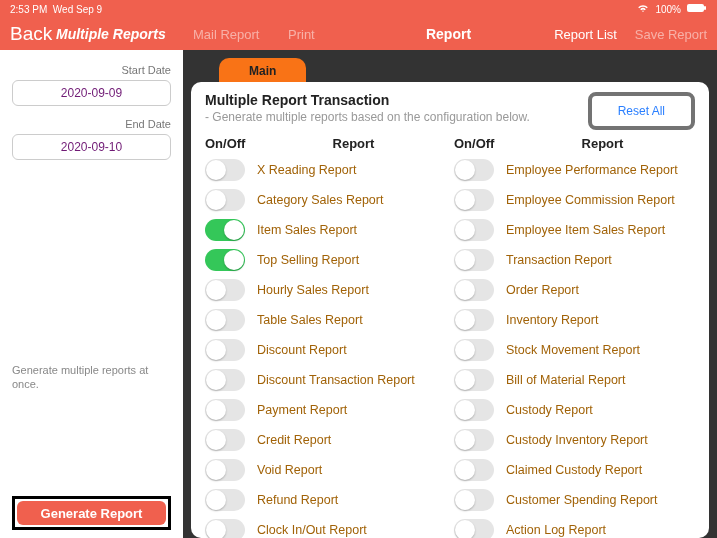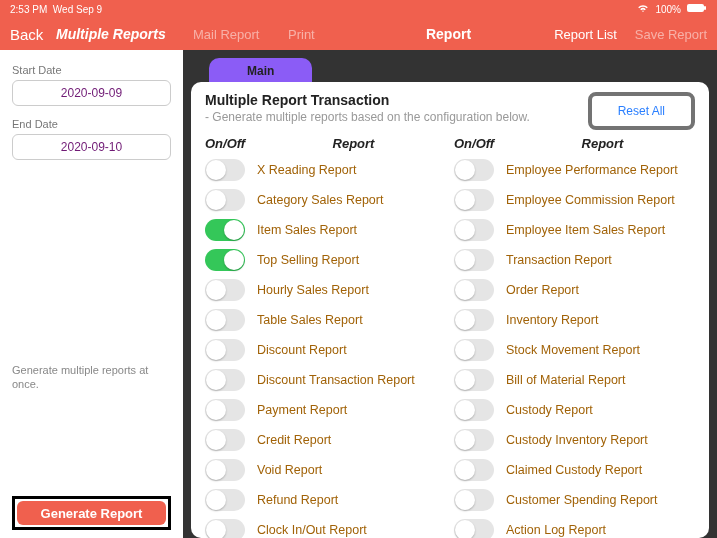--- a/index.html
+++ b/index.html
@@ -2,42 +2,42 @@
 <html><head>
 <meta charset="utf-8">
 <style>
   * { box-sizing: border-box; margin: 0; padding: 0; font-family: -apple-system, Helvetica, Arial, sans-serif; }
   body { width: 717px; height: 538px; background: #333; overflow: hidden; }
   .status-bar { height: 18px; background: #f0604e; color: #fff; display: flex; align-items: center; padding: 0 10px; font-size: 10px; font-weight: 500; }
   .status-left { flex: 0 0 auto; }
   .status-right { margin-left: auto; display: flex; gap: 6px; align-items: center; }
   .header { height: 32px; background: #f0604e; display: flex; align-items: center; color: #fff; font-size: 13px; position: relative; }
   .sidebar { width: 183px; height: 488px; background: #fff; float: left; display: flex; flex-direction: column; padding: 10px 12px 8px; position: relative; }
-  .nav-back { position: absolute; left: 10px; font-size: 15px; font-weight: 500; }
+  .nav-back { position: absolute; left: 10px; font-size: 19px; font-weight: 500; }
   .nav-title { position: absolute; left: 56px; font-size: 14px; font-weight: 700; font-style: italic; }
   .nav-mail { position: absolute; left: 193px; font-size: 13px; color: rgba(255,255,255,0.5); }
   .nav-print { position: absolute; left: 288px; font-size: 13px; color: rgba(255,255,255,0.5); }
   .nav-center { position: absolute; left: 50%; transform: translateX(-50%); font-size: 14px; font-weight: 700; margin-left: 90px; }
   .nav-list { position: absolute; right: 100px; font-size: 13px; font-weight: 500; }
   .nav-save { position: absolute; right: 10px; font-size: 13px; color: rgba(255,255,255,0.5); }
-  .label { font-size: 11px; color: #777; margin-top: 4px; margin-bottom: 4px; }
+  .label { font-size: 11px; color: #777; margin-top: 4px; margin-bottom: 4px; text-align: right; }
   .date-btn { width: 100%; height: 26px; border: 1px solid #ccc; border-radius: 6px; background: #fff; color: #701a75; font-size: 12px; font-weight: 500; display: flex; align-items: center; justify-content: center; margin-bottom: 8px; cursor: pointer; }
   .side-note { font-size: 11px; color: #888; margin-top: 195px; line-height: 1.3; }
   .gen-btn-wrap { margin-top: auto; border: 3px solid #000; padding: 2px; }
   .gen-btn { width: 100%; height: 24px; background: #f0604e; color: #fff; border: none; border-radius: 6px; font-size: 13px; font-weight: 600; cursor: pointer; }
   .main { margin-left: 183px; height: 488px; position: relative; }
-  .tab { position: absolute; top: 8px; left: 26px; background: #8b5cf6; border-radius: 10px 10px 0 0; padding: 6px 38px; font-size: 12px; font-weight: 600; color: #222; }
+  .tab { position: absolute; top: 8px; left: 36px; background: #f97316; border-radius: 10px 10px 0 0; padding: 6px 30px; font-size: 12px; font-weight: 600; color: #222; }
   .panel { position: absolute; top: 32px; left: 8px; right: 8px; bottom: 0; background: #fff; border-radius: 10px; padding: 10px 14px 0; overflow: hidden; }
   .panel-head { display: flex; justify-content: space-between; align-items: flex-start; }
   .panel-title { font-size: 14px; font-weight: 700; color: #222; }
   .panel-sub { font-size: 12px; color: #999; margin-top: 2px; }
   .reset-btn { border: 4px solid #737373; border-radius: 8px; padding: 8px 26px; color: #2a7fff; font-size: 12px; background: #fff; cursor: pointer; }
   .cols { display: flex; gap: 8px; margin-top: 6px; }
   .col { flex: 1; }
-  .col-head { display: flex; font-size: 13px; font-weight: 700; color: #222; margin-bottom: 4px; font-style: italic; }
+  .col-head { display: flex; font-size: 13px; font-weight: 700; color: #222; margin-bottom: 4px; }
   .col-head .h1 { width: 56px; }
   .col-head .h2 { flex: 1; text-align: center; }
   .row { display: flex; align-items: center; height: 30px; }
   .toggle { width: 40px; height: 22px; border-radius: 11px; background: #e5e5e5; position: relative; flex-shrink: 0; margin-right: 12px; cursor: pointer; }
   .toggle .knob { width: 20px; height: 20px; border-radius: 50%; background: #fff; position: absolute; top: 1px; left: 1px; box-shadow: 0 1px 2px rgba(0,0,0,0.25); }
   .toggle.on { background: #34c759; }
   .toggle.on .knob { left: 19px; }
   .row-label { font-size: 12.5px; color: #a16207; }
 </style>
 </head>

